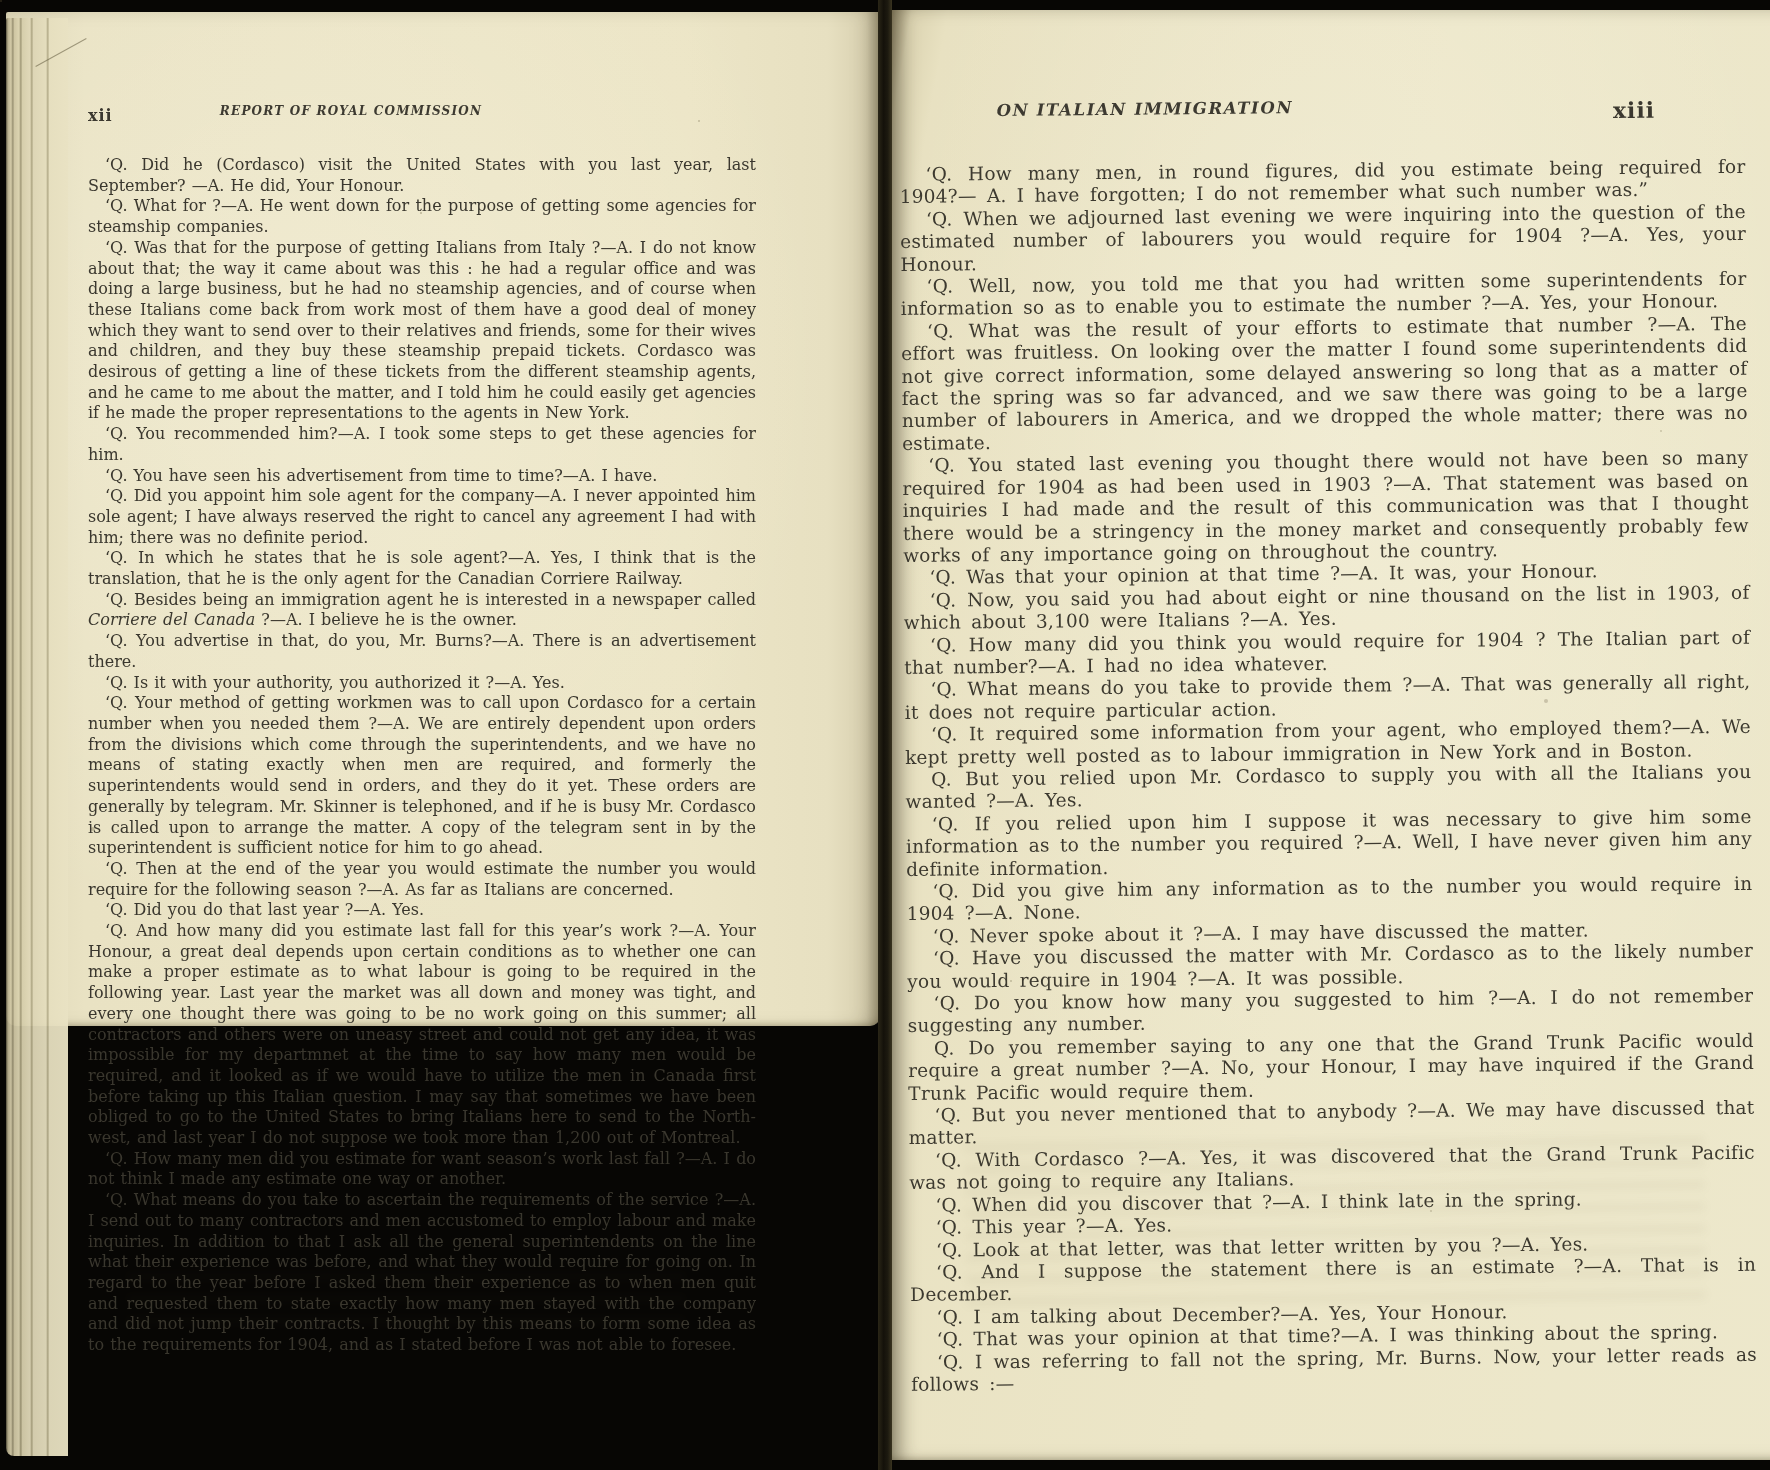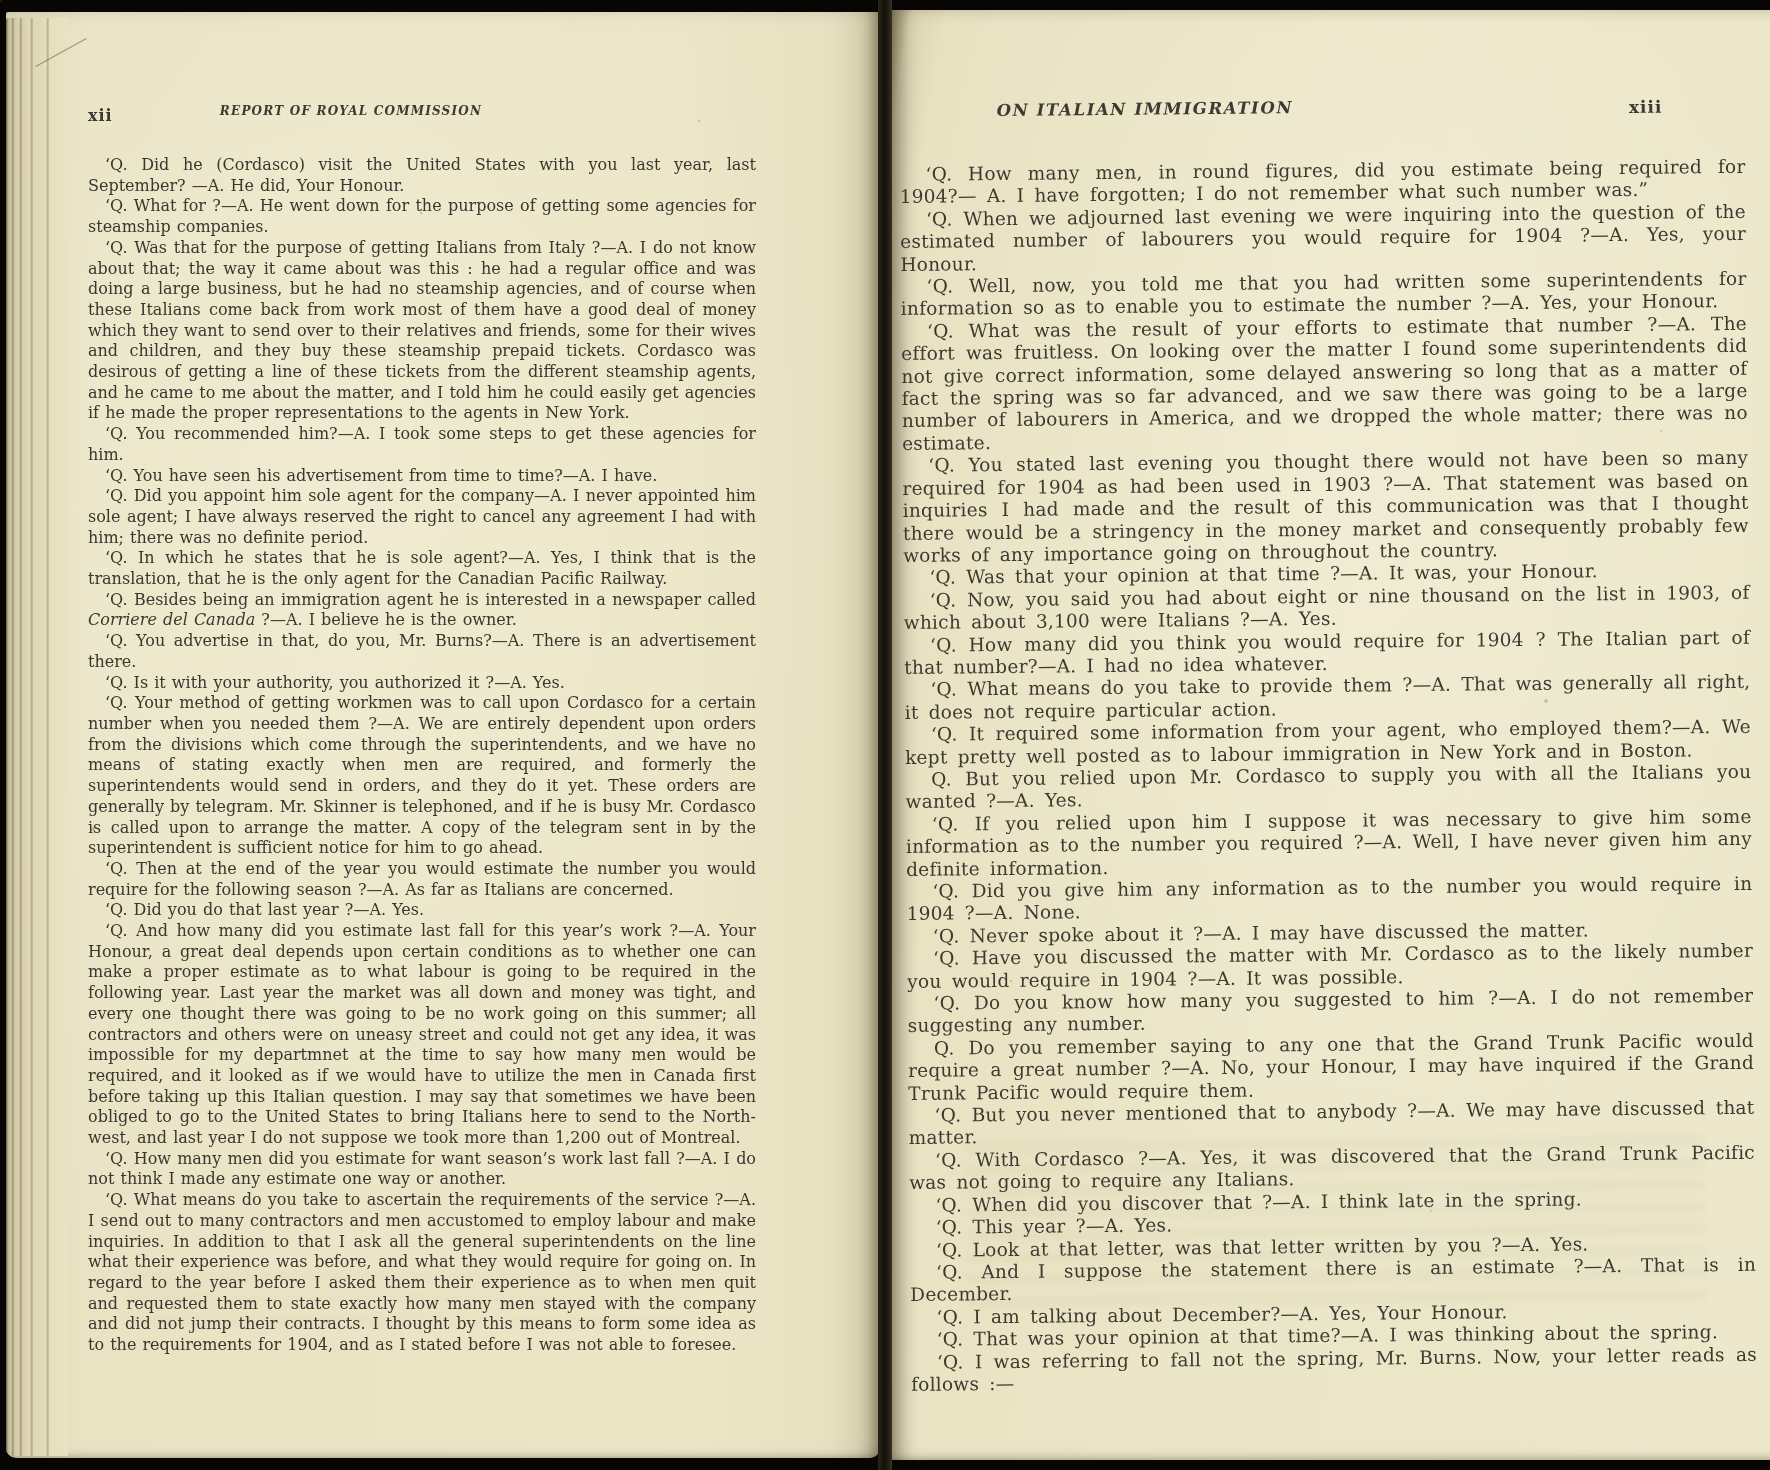--- a/index.html
+++ b/index.html
@@ -7,21 +7,21 @@
     width:1770px;height:1470px;
     background:#070604;
     position:relative;
     overflow:hidden;
     font-family:"DejaVu Serif","Liberation Serif",serif;
   }
   .page{position:absolute;box-sizing:border-box;}
 
   
   .page-left{
-    left:6px;top:12px;width:874px;height:1446px;
+    left:6px;top:12px;width:874px;height:1014px;
     background:
       radial-gradient(ellipse at 35% 35%, rgba(255,253,240,0.30), rgba(255,253,240,0) 65%),
       linear-gradient(to right,#ddd6b6 0%,#e9e2c3 9%,#ece5c6 78%,#e7e0c1 94%,#d8d0b0 98.5%,#bdb493 100%);
     border-radius:2px 2px 10px 10px;
     box-shadow:inset -16px 0 22px -12px rgba(45,38,18,.5), inset 0 -4px 6px -3px rgba(80,70,40,.35);
   }
   
   .edge-stack{
     position:absolute;left:0;top:6px;width:62px;height:1438px;
     background:linear-gradient(to right,
@@ -73,21 +73,21 @@
     left:892px;top:10px;width:1000px;height:1450px;
     background:
       radial-gradient(ellipse at 45% 30%, rgba(255,253,242,0.28), rgba(255,253,242,0) 60%),
       linear-gradient(100deg,#b3a987 0%,#dcd4b2 1.6%,#e8e1c1 4.5%,#ece6c8 45%,#ede8cc 100%);
     clip-path:polygon(0 0,100% 0,100% 72%,98.2% 88%,96.6% 100%,0 100%);
     box-shadow:inset 14px 0 20px -8px rgba(40,32,15,.55), inset 0 -4px 6px -3px rgba(80,70,40,.3);
   }
   .tilt{position:absolute;inset:0;transform:rotate(-0.55deg);transform-origin:42% 58%;}
   .running-head-right{position:absolute;left:0;right:0;top:88px;height:28px;}
   .head-title-right{left:60px;width:400px;font-size:16.5px;letter-spacing:1.6px;}
-  .folio-right{left:744px;font-size:17px;}
+  .folio-right{left:728px;font-size:22px;}
   .body-right{
     left:14px;top:150px;width:846px;
     font-size:18.5px;line-height:22.4px;
     word-spacing:4px;letter-spacing:0.25px;
     color:#3c392f;
   }
   
   .ghost{
     position:absolute;pointer-events:none;
     background:repeating-linear-gradient(to bottom,
@@ -119,21 +119,21 @@
     <span class="folio folio-left">xii</span>
     <span class="head-title head-title-left">REPORT OF ROYAL COMMISSION</span>
   </div>
   <div class="body-text body-left">
       <p class="para"><span>‘Q. Did he (Cordasco) visit the United States with you last year, last September? —A. He did, Your Honour.</span></p>
       <p class="para"><span>‘Q. What for ?—A. He went down for the purpose of getting some agencies for steamship companies.</span></p>
       <p class="para"><span>‘Q. Was that for the purpose of getting Italians from Italy ?—A. I do not know about that; the way it came about was this : he had a regular office and was doing a large business, but he had no steamship agencies, and of course when these Italians come back from work most of them have a good deal of money which they want to send over to their relatives and friends, some for their wives and children, and they buy these steamship prepaid tickets.  Cordasco was desirous of getting a line of these tickets from the different steamship agents, and he came to me about the matter, and I told him he could easily get agencies if he made the proper representations to the agents in New York.</span></p>
       <p class="para"><span>‘Q. You recommended him?—A. I took some steps to get these agencies for him.</span></p>
       <p class="para"><span>‘Q. You have seen his advertisement from time to time?—A. I have.</span></p>
       <p class="para"><span>‘Q. Did you appoint him sole agent for the company—A. I never appointed him sole agent; I have always reserved the right to cancel any agreement I had with him; there was no definite period.</span></p>
-      <p class="para"><span>‘Q. In which he states that he is sole agent?—A. Yes, I think that is the translation, that he is the only agent for the Canadian Pacific Railway.</span></p>
+      <p class="para"><span>‘Q. In which he states that he is sole agent?—A. Yes, I think that is the translation, that he is the only agent for the Canadian Corriere Railway.</span></p>
       <p class="para"><span>‘Q. Besides being an immigration agent he is interested in a newspaper called </span><span class="it">Corriere del Canada</span><span> ?—A. I believe he is the owner.</span></p>
       <p class="para"><span>‘Q. You advertise in that, do you, Mr. Burns?—A. There is an advertisement there.</span></p>
       <p class="para"><span>‘Q. Is it with your authority, you authorized it ?—A. Yes.</span></p>
       <p class="para"><span>‘Q. Your method of getting workmen was to call upon Cordasco for a certain number when you needed them ?—A. We are entirely dependent upon orders from the divisions which come through the superintendents, and we have no means of stating exactly when men are required, and formerly the superintendents would send in orders, and they do it yet.  These orders are generally by telegram.  Mr. Skinner is telephoned, and if he is busy Mr. Cordasco is called upon to arrange the matter.  A copy of the telegram sent in by the superintendent is sufficient notice for him to go ahead.</span></p>
       <p class="para"><span>‘Q. Then at the end of the year you would estimate the number you would require for the following season ?—A. As far as Italians are concerned.</span></p>
       <p class="para"><span>‘Q. Did you do that last year ?—A. Yes.</span></p>
       <p class="para"><span>‘Q. And how many did you estimate last fall for this year’s work ?—A. Your Honour, a great deal depends upon certain conditions as to whether one can make a proper estimate as to what labour is going to be required in the following year. Last year the market was all down and money was tight, and every one thought there was going to be no work going on this summer; all contractors and others were on uneasy street and could not get any idea, it was impossible for my departmnet at the time to say how many men would be required, and it looked as if we would have to utilize the men in Canada first before taking up this Italian question.  I may say that sometimes we have been obliged to go to the United States to bring Italians here to send to the North-west, and last year I do not suppose we took more than 1,200 out of Montreal.</span></p>
       <p class="para"><span>‘Q. How many men did you estimate for want season’s work last fall ?—A. I do not think I made any estimate one way or another.</span></p>
       <p class="para"><span>‘Q. What means do you take to ascertain the requirements of the service ?—A. I send out to many contractors and men accustomed to employ labour and make inquiries.  In addition to that I ask all the general superintendents on the line what their experience was before, and what they would require for going on.  In regard to the year before I asked them their experience as to when men quit and requested them to state exactly how many men stayed with the company and did not jump their contracts.  I thought by this means to form some idea as to the requirements for 1904, and as I stated before I was not able to foresee.</span></p>
     </div>

